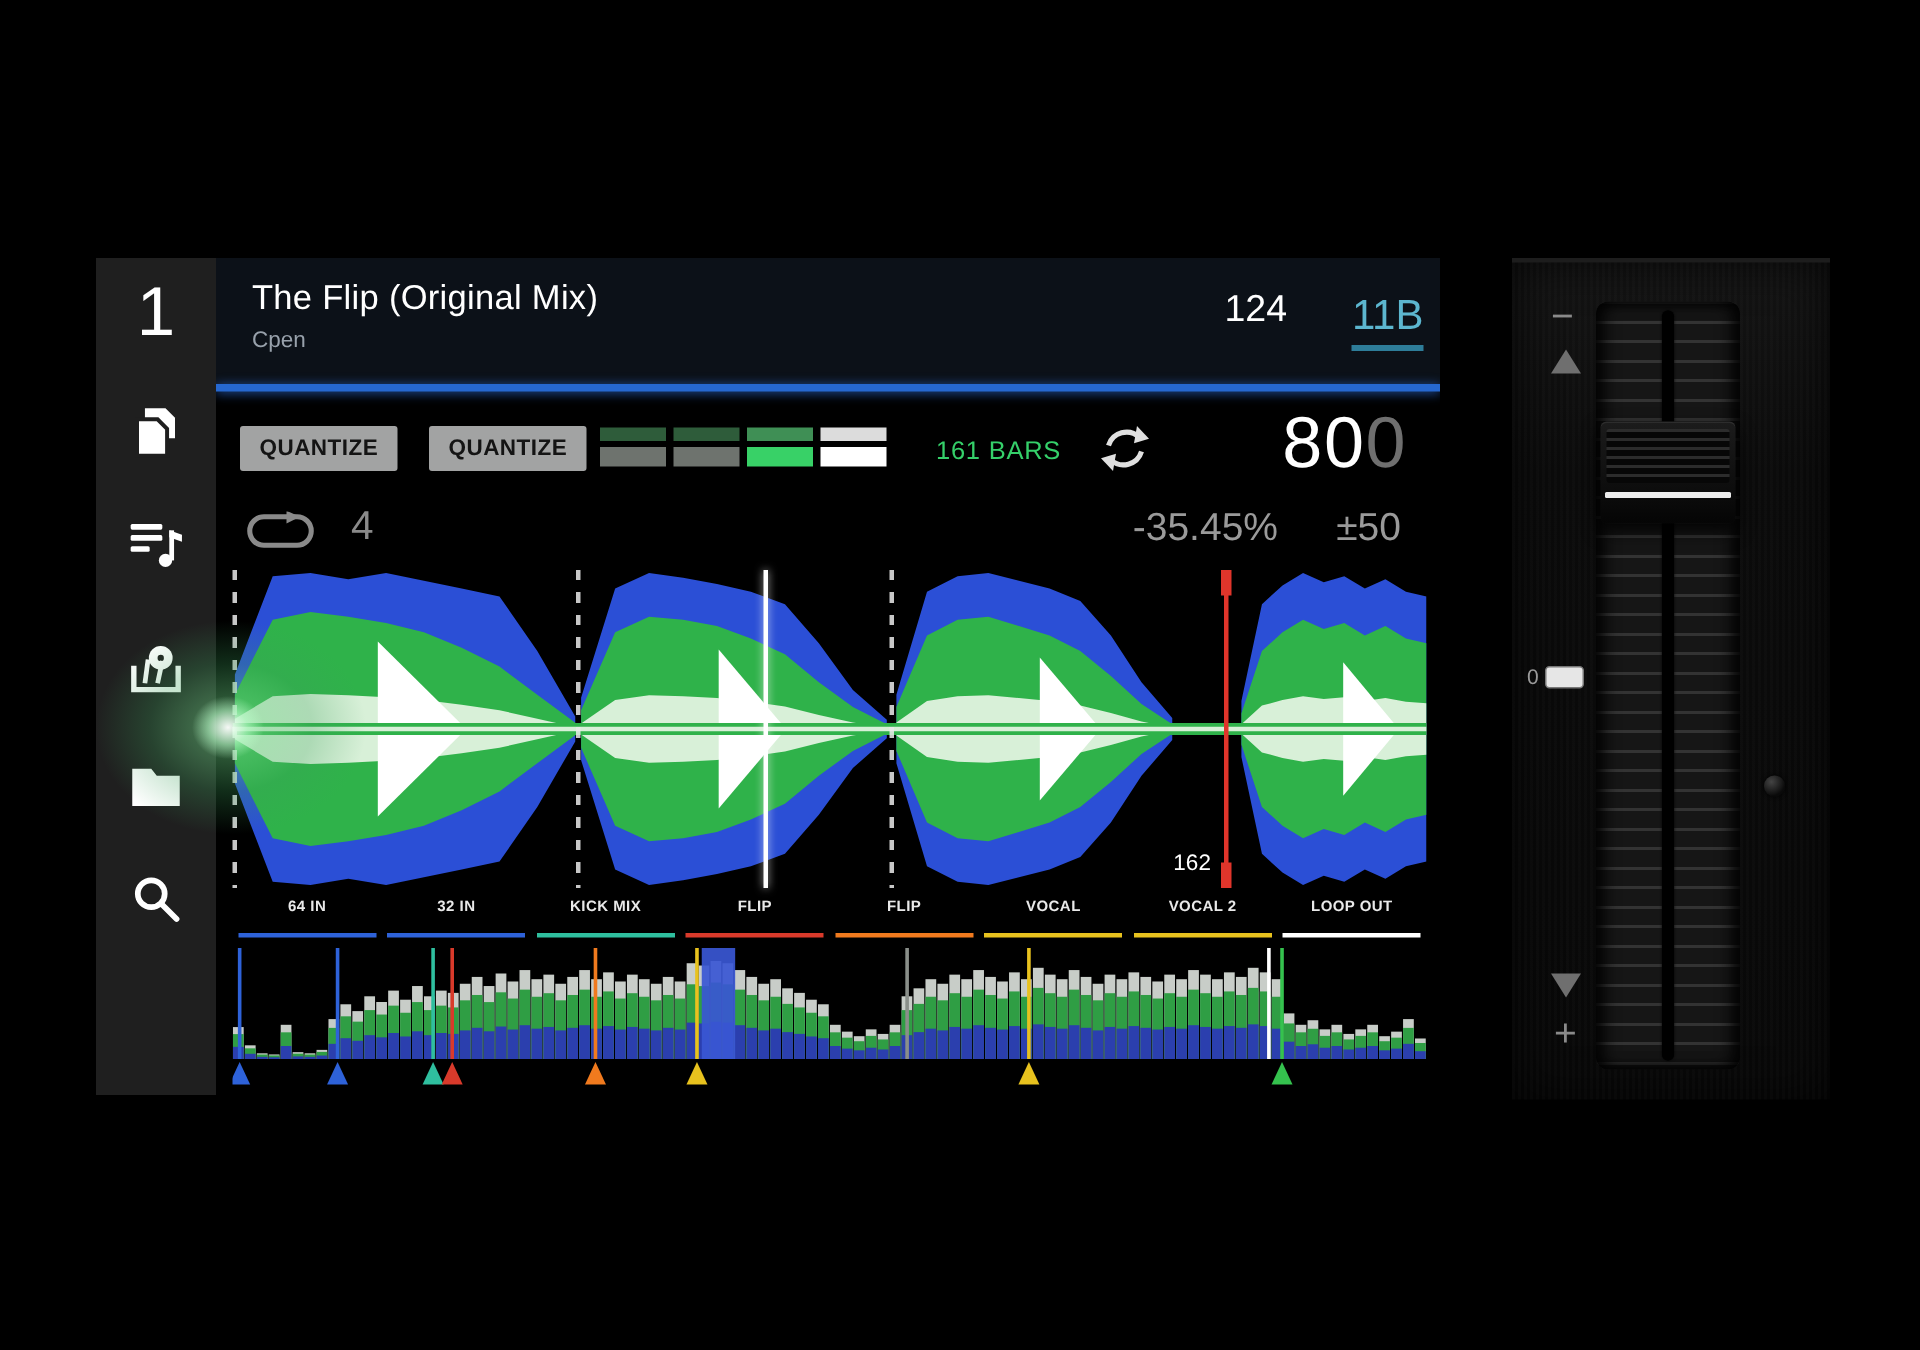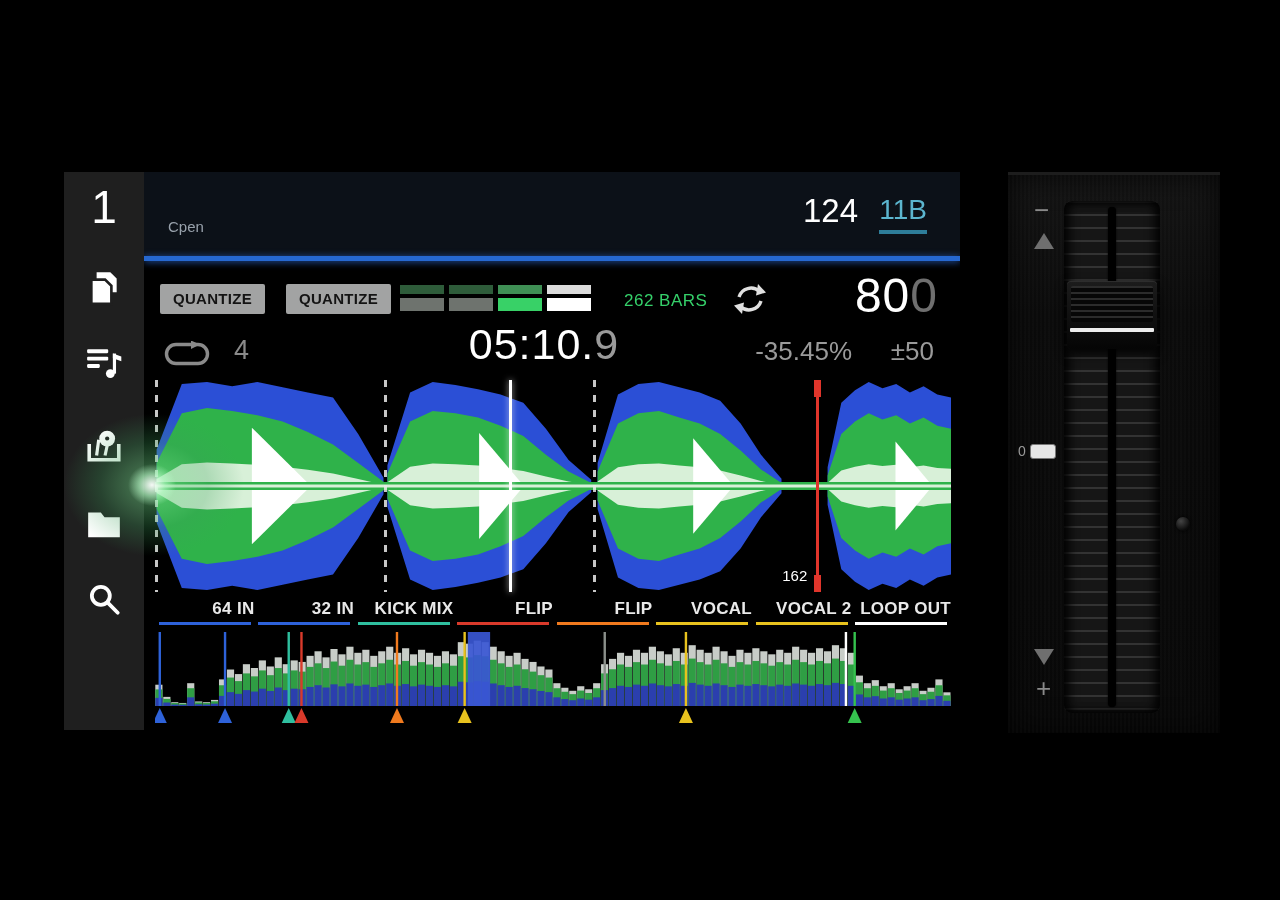--- a/index.html
+++ b/index.html
@@ -15,22 +15,22 @@
   .si-1{top:97px;} .si-2{top:171px;} .si-3{top:255px;} .si-4{top:332px;} .si-5{top:408px;}
 
   .glow-big{position:absolute;left:-30px;top:218px;width:240px;height:190px;z-index:5;pointer-events:none;
     background:radial-gradient(closest-side,rgba(120,220,140,0.55),rgba(60,160,90,0.28) 45%,transparent 75%);}
   .glow-core{position:absolute;left:64px;top:292px;width:48px;height:42px;z-index:6;pointer-events:none;
     background:radial-gradient(closest-side,rgba(255,255,255,0.95),rgba(190,255,205,0.55) 55%,transparent);}
 
   .header{position:absolute;left:80px;top:0;width:816px;height:84px;background:#0c1118;}
   .title{position:absolute;left:24px;top:13px;color:#fff;font-size:23px;font-weight:400;letter-spacing:.2px;}
   .artist{position:absolute;left:24px;top:46px;color:#98a1ab;font-size:15px;}
-  .bpm{position:absolute;right:102px;top:20px;color:#fff;font-size:33px;font-weight:400;}
-  .key{position:absolute;right:33px;top:22px;font-size:28px;color:#5cb6cf;text-align:left;}
+  .bpm{position:absolute;right:102px;top:20px;color:#fff;font-size:25px;font-weight:400;}
+  .key{position:absolute;right:11px;top:22px;font-size:28px;color:#5cb6cf;text-align:left;}
   .key-underline{display:block;height:4px;margin-top:4px;background:#2e7d99;}
   .accent-line{position:absolute;left:80px;top:84px;width:816px;height:5px;background:#2668d0;box-shadow:0 1px 7px rgba(45,110,220,.8);}
 
   .btn{position:absolute;top:112px;height:30px;line-height:30px;padding:0 13px;background:#a2a3a3;color:#141414;
        font-size:15px;font-weight:bold;letter-spacing:.3px;border-radius:2px;text-align:right;}
   .quantize{left:96px;} .continue{left:222px;}
   .phrase-meter{position:absolute;left:336px;top:113px;display:flex;flex-direction:column;gap:4px;}
   .pm-row{display:flex;gap:5px;}
   .pm-cell{display:block;width:44px;}
   .bars{position:absolute;left:560px;top:119px;font-size:17px;letter-spacing:.5px;}
@@ -51,21 +51,21 @@
   .dash-marker{position:absolute;top:0;bottom:0;width:3px;
     background:repeating-linear-gradient(to bottom,rgba(235,235,235,.85) 0 7px,transparent 7px 15px);}
   .playhead{position:absolute;top:0;bottom:0;width:3px;background:#fff;box-shadow:0 0 6px rgba(255,255,255,.7);}
   .red-marker{position:absolute;top:0;bottom:0;width:3px;background:#e0352b;}
   .red-cap{position:absolute;left:-2px;width:7px;height:17px;background:#e0352b;}
   .red-cap.top{top:0;} .red-cap.bot{bottom:0;}
   .pos-label{position:absolute;bottom:8px;color:#fff;font-size:15px;transform:translateX(-100%);padding-right:8px;}
 
   .cue-bar{position:absolute;left:91px;top:424px;width:796px;height:30px;display:flex;}
   .cue-cell{flex:1;position:relative;}
-  .cue-label{position:absolute;left:0;right:0;top:3px;text-align:right;color:#e9e9e9;font-size:17px;font-weight:bold;letter-spacing:.3px;}
+  .cue-label{position:absolute;left:0;right:0;top:3px;text-align:center;color:#e9e9e9;font-size:10px;font-weight:bold;letter-spacing:.3px;}
   .cue-underline{position:absolute;left:4%;right:4%;bottom:1px;height:3px;}
 
   .ov-wrap{position:absolute;left:91px;top:458px;width:796px;height:96px;}
   .ov-wrap svg{display:block;width:100%;height:100%;}
 
   
   .fader-panel{position:absolute;left:1008px;top:172px;width:212px;height:558px;
     background:linear-gradient(180deg,#141414,#0b0b0b 25%,#080808);
     border-top:3px solid #1d1d1d;box-shadow:inset 0 0 30px rgba(0,0,0,.8);}
   .fader-panel:before{content:"";position:absolute;inset:0;
@@ -149,20 +149,21 @@
         <span>
           <svg viewBox="0 0 36 36" width="38" height="38">
             <circle cx="15" cy="15" r="8.5" fill="none" stroke="#fff" stroke-width="3.6"></circle>
             <line x1="21.5" y1="21.5" x2="31" y2="31" stroke="#fff" stroke-width="3.6" stroke-linecap="round"></line>
           </svg>
         </span>
       </div>
     </div>
 
     <div class="header">
+      <div class="title">The Flip (Original Mix)</div>
       <div class="artist">Cpen</div>
       <div class="bpm">124</div>
       <div class="key" style="color: rgb(92, 182, 207);">
         <span>11B</span>
         <span class="key-underline"></span>
       </div>
     </div>
     <div class="accent-line" style="background: rgb(38, 104, 208);"></div>
 
     <div class="btn quantize">QUANTIZE</div>
@@ -174,21 +175,21 @@
           <span class="pm-cell" style="background: rgb(63, 143, 85); height: 9px;"></span>
           <span class="pm-cell" style="background: rgb(220, 220, 220); height: 9px;"></span>
         </div>
         <div class="pm-row">
           <span class="pm-cell" style="background: rgb(110, 115, 110); height: 13px;"></span>
           <span class="pm-cell" style="background: rgb(110, 115, 110); height: 13px;"></span>
           <span class="pm-cell" style="background: rgb(56, 209, 103); height: 13px;"></span>
           <span class="pm-cell" style="background: rgb(255, 255, 255); height: 13px;"></span>
         </div>
       </div>
-    <div class="bars" style="color: rgb(53, 208, 106);">262 BARS</div>
+    <div class="bars" style="color: rgb(53, 208, 106);">161 BARS</div>
 
     <div class="sync-circ">
       <svg viewBox="0 0 36 36" width="36" height="36">
         <path d="M7 16 A12.5 12.5 0 0 1 27.5 10.5" fill="none" stroke="#e0e0e0" stroke-width="3.4"></path>
         <polygon points="26,3 34,11.5 24,14.5" fill="#e0e0e0"></polygon>
         <path d="M29 20 A12.5 12.5 0 0 1 8.5 25.5" fill="none" stroke="#e0e0e0" stroke-width="3.4"></path>
         <polygon points="10,33 2,24.5 12,21.5" fill="#e0e0e0"></polygon>
       </svg>
     </div>
 
@@ -197,23 +198,20 @@
     </div>
 
     <div class="loop-icon">
       <svg viewBox="0 0 46 26" width="46" height="26">
         <rect x="2.5" y="3.5" width="41" height="19" rx="9.5" fill="none" stroke="#8a8a8a" stroke-width="3.4"></rect>
         <polygon points="27,-0.5 36,3.5 27,8" fill="#8a8a8a"></polygon>
       </svg>
     </div>
     <div class="loop-len">4</div>
 
-    <div class="time">
-      <span>05:10.</span><span class="time-frac">9</span>
-    </div>
     <div class="pct">-35.45%</div>
     <div class="range">±50</div>
 
     <div class="wave-wrap">
       <svg id="wave-svg" viewBox="0 0 796 212" preserveAspectRatio="none">
           <polygon points="1.6,69.6 26.8,4.1 52.0,2.0 77.2,6.2 102.4,2.0 127.6,7.2 152.8,12.4 178.0,17.6 203.2,54.0 228.5,97.7 228.5,114.3 203.2,158.0 178.0,194.4 152.8,199.6 127.6,204.8 102.4,210.0 77.2,205.8 52.0,210.0 26.8,207.9 1.6,142.4" fill="#2b4fd6"></polygon>
           <polygon points="1.6,83.1 26.8,33.2 52.0,28.0 77.2,31.1 102.4,35.3 127.6,41.5 152.8,51.9 178.0,64.4 203.2,83.1 228.5,101.8 228.5,110.2 203.2,128.9 178.0,147.6 152.8,160.1 127.6,170.5 102.4,176.7 77.2,180.9 52.0,184.0 26.8,178.8 1.6,128.9" fill="#2fb24a"></polygon>
           <polygon points="1.6,99.1 26.8,84.2 52.0,82.6 77.2,83.5 102.4,84.8 127.6,86.7 152.8,89.8 178.0,93.5 203.2,99.1 228.5,104.8 228.5,107.2 203.2,112.9 178.0,118.5 152.8,122.2 127.6,125.3 102.4,127.2 77.2,128.5 52.0,129.4 26.8,127.8 1.6,112.9" fill="#d8f0d8"></polygon>
           <polygon points="96.87319999999998,47.699999999999996 155.85679999999996,106 96.87319999999998,164.3" fill="#ffffff"></polygon>
           <polygon points="232.4,85.2 255.1,12.4 277.7,2.0 300.4,5.1 323.0,9.3 345.6,14.5 368.3,22.8 390.9,48.8 413.6,80.0 436.2,99.8 436.2,112.2 413.6,132.0 390.9,163.2 368.3,189.2 345.6,197.5 323.0,202.7 300.4,206.9 277.7,210.0 255.1,199.6 232.4,126.8" fill="#2b4fd6"></polygon>

